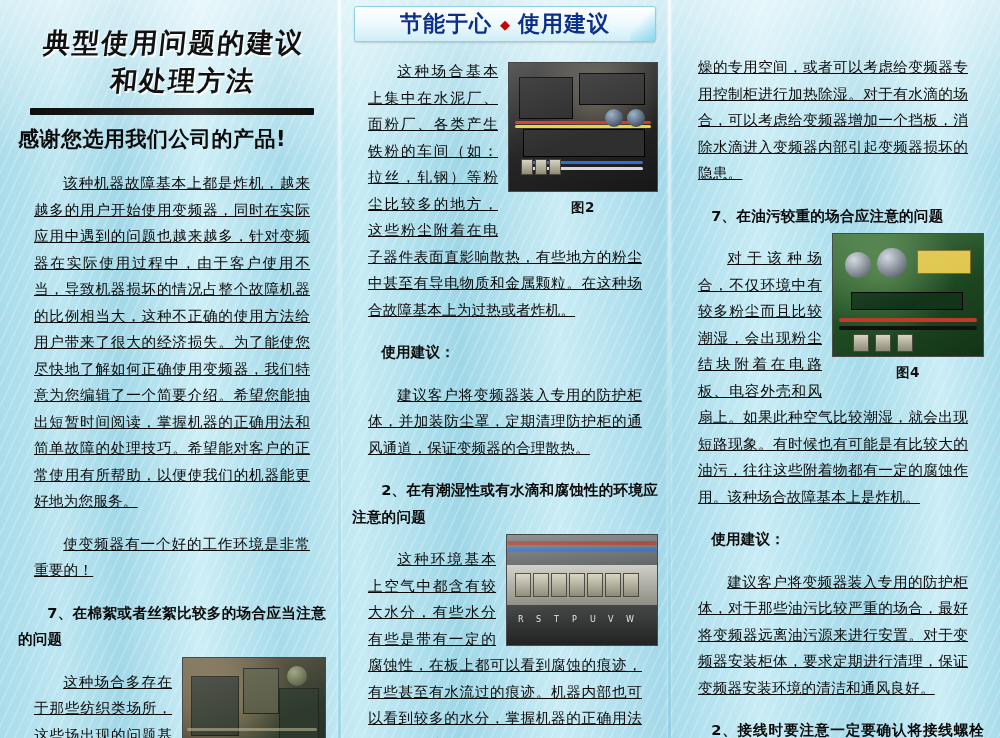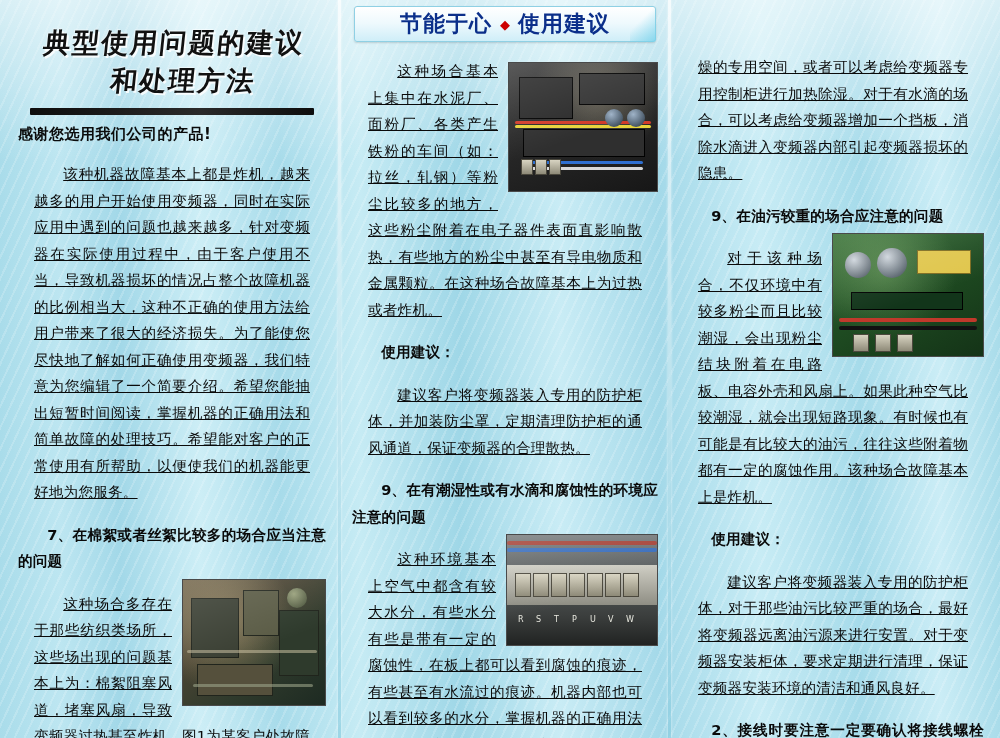--- a/index.html
+++ b/index.html
@@ -75,21 +75,21 @@
   .main-title .l2 { padding-left: 26px; display: block; }
   .title-rule {
     margin: 8px auto 0 auto;
     width: 92%;
     height: 7px;
     background: linear-gradient(90deg, #0d0d0d 0%, #2a2a2a 60%, #0d0d0d 100%);
     border-radius: 1px;
   }
   .thanks {
     margin: 10px 0 17px 0;
-    font-size: 15px;
+    font-size: 21px;
     font-weight: bold;
     color: #0b0b0b;
     letter-spacing: 0.5px;
   }
 
   
   .banner {
     position: relative;
     margin: 6px auto 6px auto;
     width: 300px;
@@ -243,20 +243,21 @@
       </span>
       <div class="title-rule"></div>
     </div>
 
     <div class="thanks">感谢您选用我们公司的产品!</div>
 
     <div class="body-text">
       <p class="para">该种机器故障基本上都是炸机，越来越多的用户开始使用变频器，同时在实际应用中遇到的问题也越来越多，针对变频器在实际使用过程中，由于客户使用不当，导致机器损坏的情况占整个故障机器的比例相当大，这种不正确的使用方法给用户带来了很大的经济损失。为了能使您尽快地了解如何正确使用变频器，我们特意为您编辑了一个简要介绍。希望您能抽出短暂时间阅读，掌握机器的正确用法和简单故障的处理技巧。希望能对客户的正常使用有所帮助，以便使我们的机器能更好地为您服务。</p>
 
 
+      <p class="para">使变频器有一个好的工作环境是非常重要的！</p>
 
       <p class="h-sub">7、在棉絮或者丝絮比较多的场合应当注意的问题</p>
 
       <div class="fig fig-float-right">
         <div class="photo ph1">
           <div class="blk" style="left:8px;  top:18px; width:46px; height:58px;"></div>
           <div class="blk" style="left:60px; top:10px; width:34px; height:44px; background:#5a5b45;"></div>
           <div class="blk" style="left:96px; top:30px; width:38px; height:64px; background:#2e3a2c;"></div>
           <div class="blk" style="left:14px; top:84px; width:74px; height:30px; background:#55503c;"></div>
           <div class="wire" style="left:4px;  top:70px; width:130px; height:3px; background:#c9c0a0; opacity:.55;"></div>
@@ -293,29 +294,30 @@
           <div class="wire" style="left:6px;  top:62px; width:136px; height:3px; background:#e8d43c;"></div>
           <div class="wire" style="left:16px; top:98px; width:118px; height:3px; background:#2f6fd0;"></div>
           <div class="wire" style="left:16px; top:104px; width:118px; height:3px; background:#d8d8d8;"></div>
           <div class="cap" style="left:96px; top:46px; width:18px; height:18px; background:radial-gradient(circle at 35% 30%, #9fb3c8, #24323f);"></div>
           <div class="cap" style="left:118px; top:46px; width:18px; height:18px; background:radial-gradient(circle at 35% 30%, #9fb3c8, #24323f);"></div>
           <div class="term" style="left:12px; top:96px; width:10px; height:14px;"></div>
           <div class="term" style="left:26px; top:96px; width:10px; height:14px;"></div>
           <div class="term" style="left:40px; top:96px; width:10px; height:14px;"></div>
           <div class="glint"></div>
         </div>
+        <div class="fig-caption">图2</div>
       </div>
 
       <p class="para">这种场合基本上集中在水泥厂、面粉厂、各类产生铁粉的车间（如：拉丝，轧钢）等粉尘比较多的地方，这些粉尘附着在电子器件表面直影响散热，有些地方的粉尘中甚至有导电物质和金属颗粒。在这种场合故障基本上为过热或者炸机。</p>
       <div class="clear"></div>
 
       <p class="h-sub">使用建议：</p>
       <p class="para">建议客户将变频器装入专用的防护柜体，并加装防尘罩，定期清理防护柜的通风通道，保证变频器的合理散热。</p>
 
-      <p class="h-sub">9、在有潮湿性或有水滴和腐蚀性的环境应注意的问题</p>
+      <p class="h-sub">2、在有潮湿性或有水滴和腐蚀性的环境应注意的问题</p>
 
       <div class="fig fig-float-right">
         <div class="photo ph3">
           <div class="chip" style="left:0px; top:30px; width:150px; height:40px; background:linear-gradient(180deg,#cfcec4,#8f8e84); border:0;"></div>
           <div class="term" style="left:8px;  top:38px; width:14px; height:22px;"></div>
           <div class="term" style="left:26px; top:38px; width:14px; height:22px;"></div>
           <div class="term" style="left:44px; top:38px; width:14px; height:22px;"></div>
           <div class="term" style="left:62px; top:38px; width:14px; height:22px;"></div>
           <div class="term" style="left:80px; top:38px; width:14px; height:22px;"></div>
           <div class="term" style="left:98px; top:38px; width:14px; height:22px;"></div>
@@ -341,35 +343,36 @@
     </div>
   </div>
 
   <div class="col" id="col3">
     <div style="height:38px"></div>
 
     <div class="body-text">
 
       <p class="para noindent">燥的专用空间，或者可以考虑给变频器专用控制柜进行加热除湿。对于有水滴的场合，可以考虑给变频器增加一个挡板，消除水滴进入变频器内部引起变频器损坏的隐患。</p>
 
-      <p class="h-sub">9、在油污较重的场合应注意的问题</p>
+      <p class="h-sub">7、在油污较重的场合应注意的问题</p>
 
       <div class="fig fig-float-right">
         <div class="photo ph4">
           <div class="cap" style="left:12px; top:18px; width:26px; height:26px; background:radial-gradient(circle at 35% 30%, #cfd6dd, #3b4750);"></div>
           <div class="cap" style="left:44px; top:14px; width:30px; height:30px; background:radial-gradient(circle at 35% 30%, #cfd6dd, #33404a);"></div>
           <div class="chip" style="left:84px; top:16px; width:52px; height:22px; background:#e0c64c; border-color:#7d6c20;"></div>
           <div class="chip" style="left:18px; top:58px; width:110px; height:16px; background:#12351a;"></div>
           <div class="wire" style="left:6px; top:84px; width:138px; height:4px; background:#c0392b;"></div>
           <div class="wire" style="left:6px; top:92px; width:138px; height:4px; background:#111;"></div>
           <div class="term" style="left:20px; top:100px; width:14px; height:16px;"></div>
           <div class="term" style="left:42px; top:100px; width:14px; height:16px;"></div>
           <div class="term" style="left:64px; top:100px; width:14px; height:16px;"></div>
           <div class="glint"></div>
         </div>
+        <div class="fig-caption">图4</div>
       </div>
 
       <p class="para">对于该种场合，不仅环境中有较多粉尘而且比较潮湿，会出现粉尘结块附着在电路板、电容外壳和风扇上。如果此种空气比较潮湿，就会出现短路现象。有时候也有可能是有比较大的油污，往往这些附着物都有一定的腐蚀作用。该种场合故障基本上是炸机。</p>
       <div class="clear"></div>
 
       <p class="h-sub">使用建议：</p>
       <p class="para">建议客户将变频器装入专用的防护柜体，对于那些油污比较严重的场合，最好将变频器远离油污源来进行安置。对于变频器安装柜体，要求定期进行清理，保证变频器安装环境的清洁和通风良好。</p>
 
       <p class="h-sub">2、接线时要注意一定要确认将接线螺栓拧紧</p>
 

